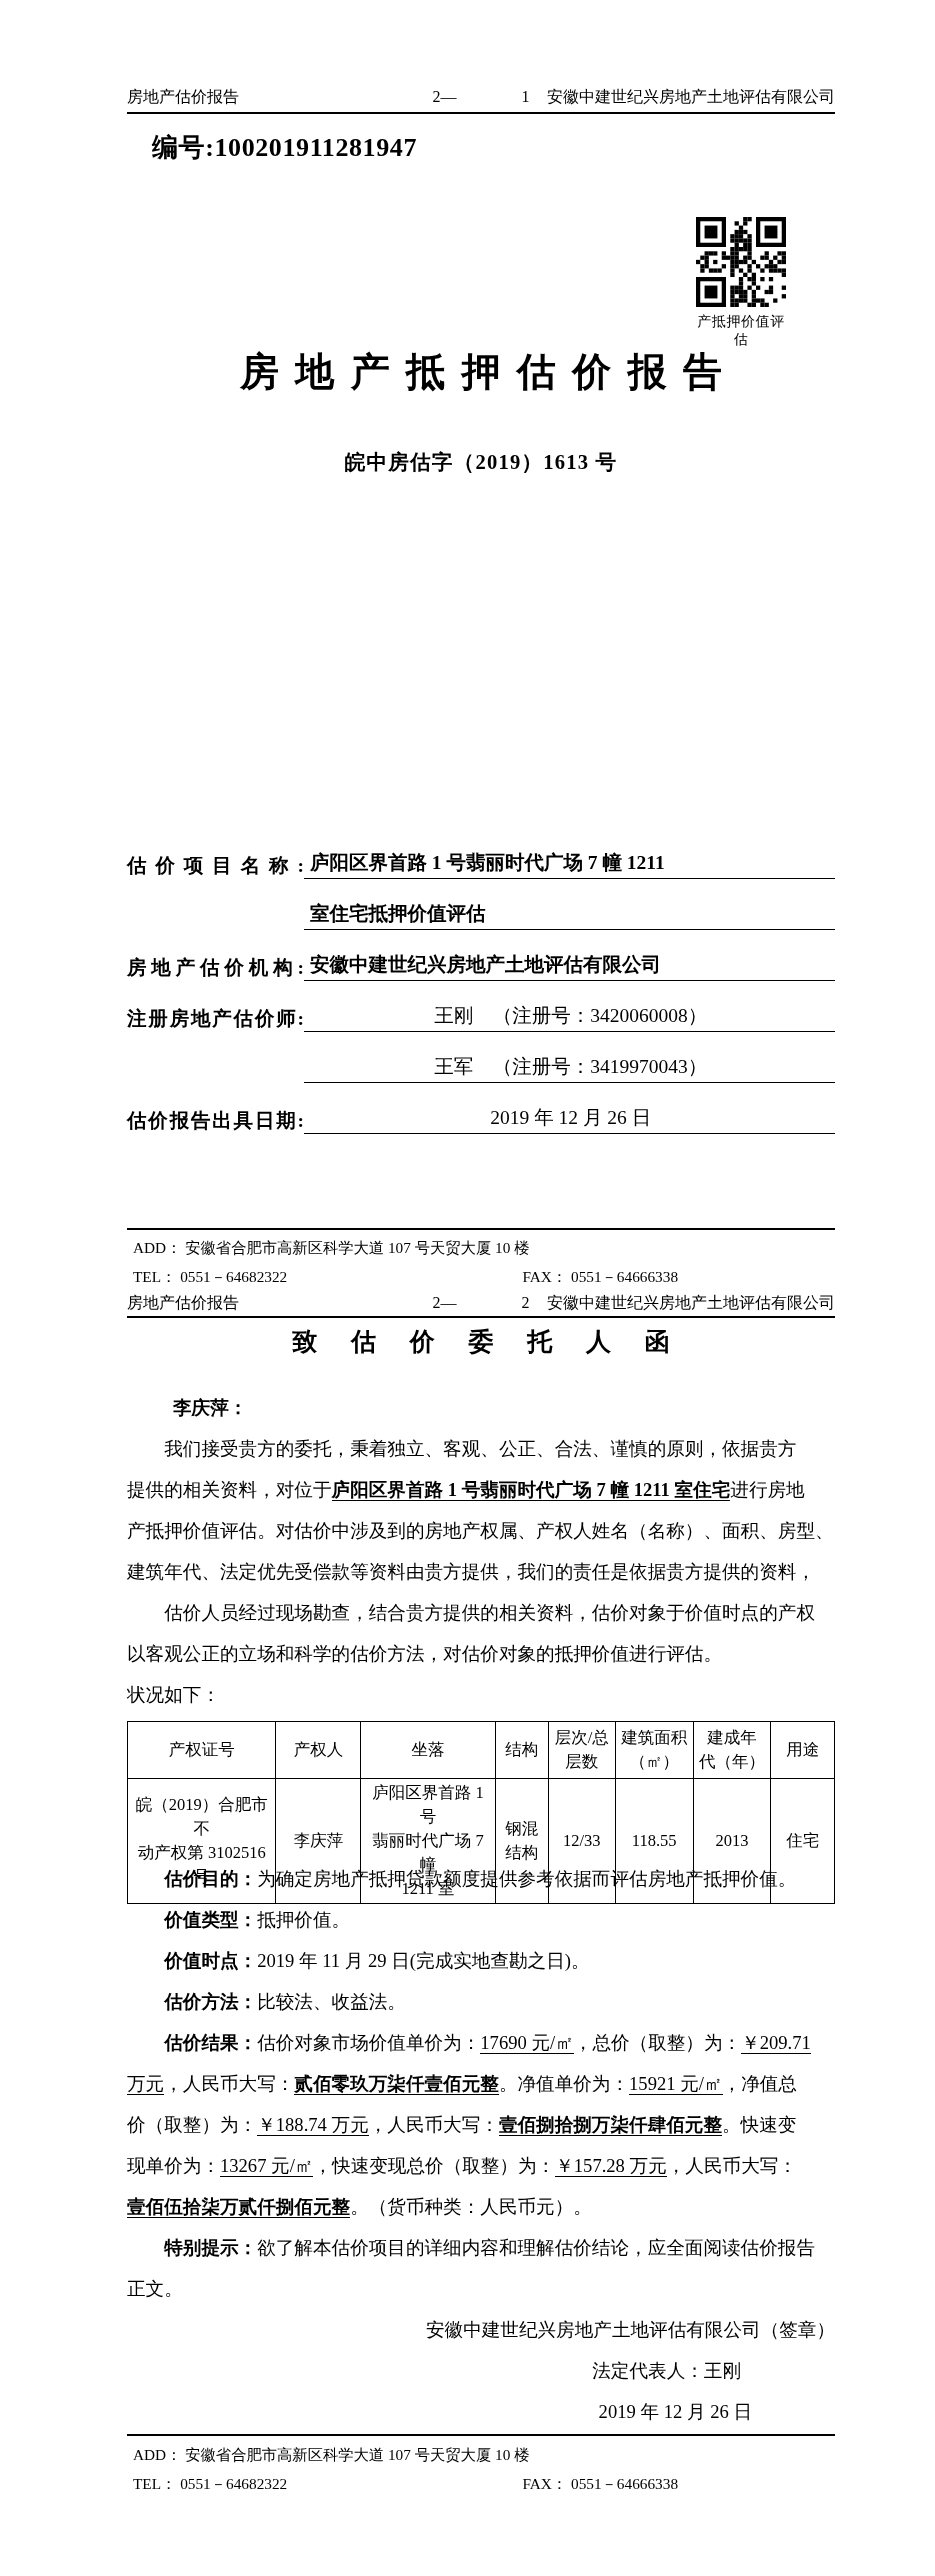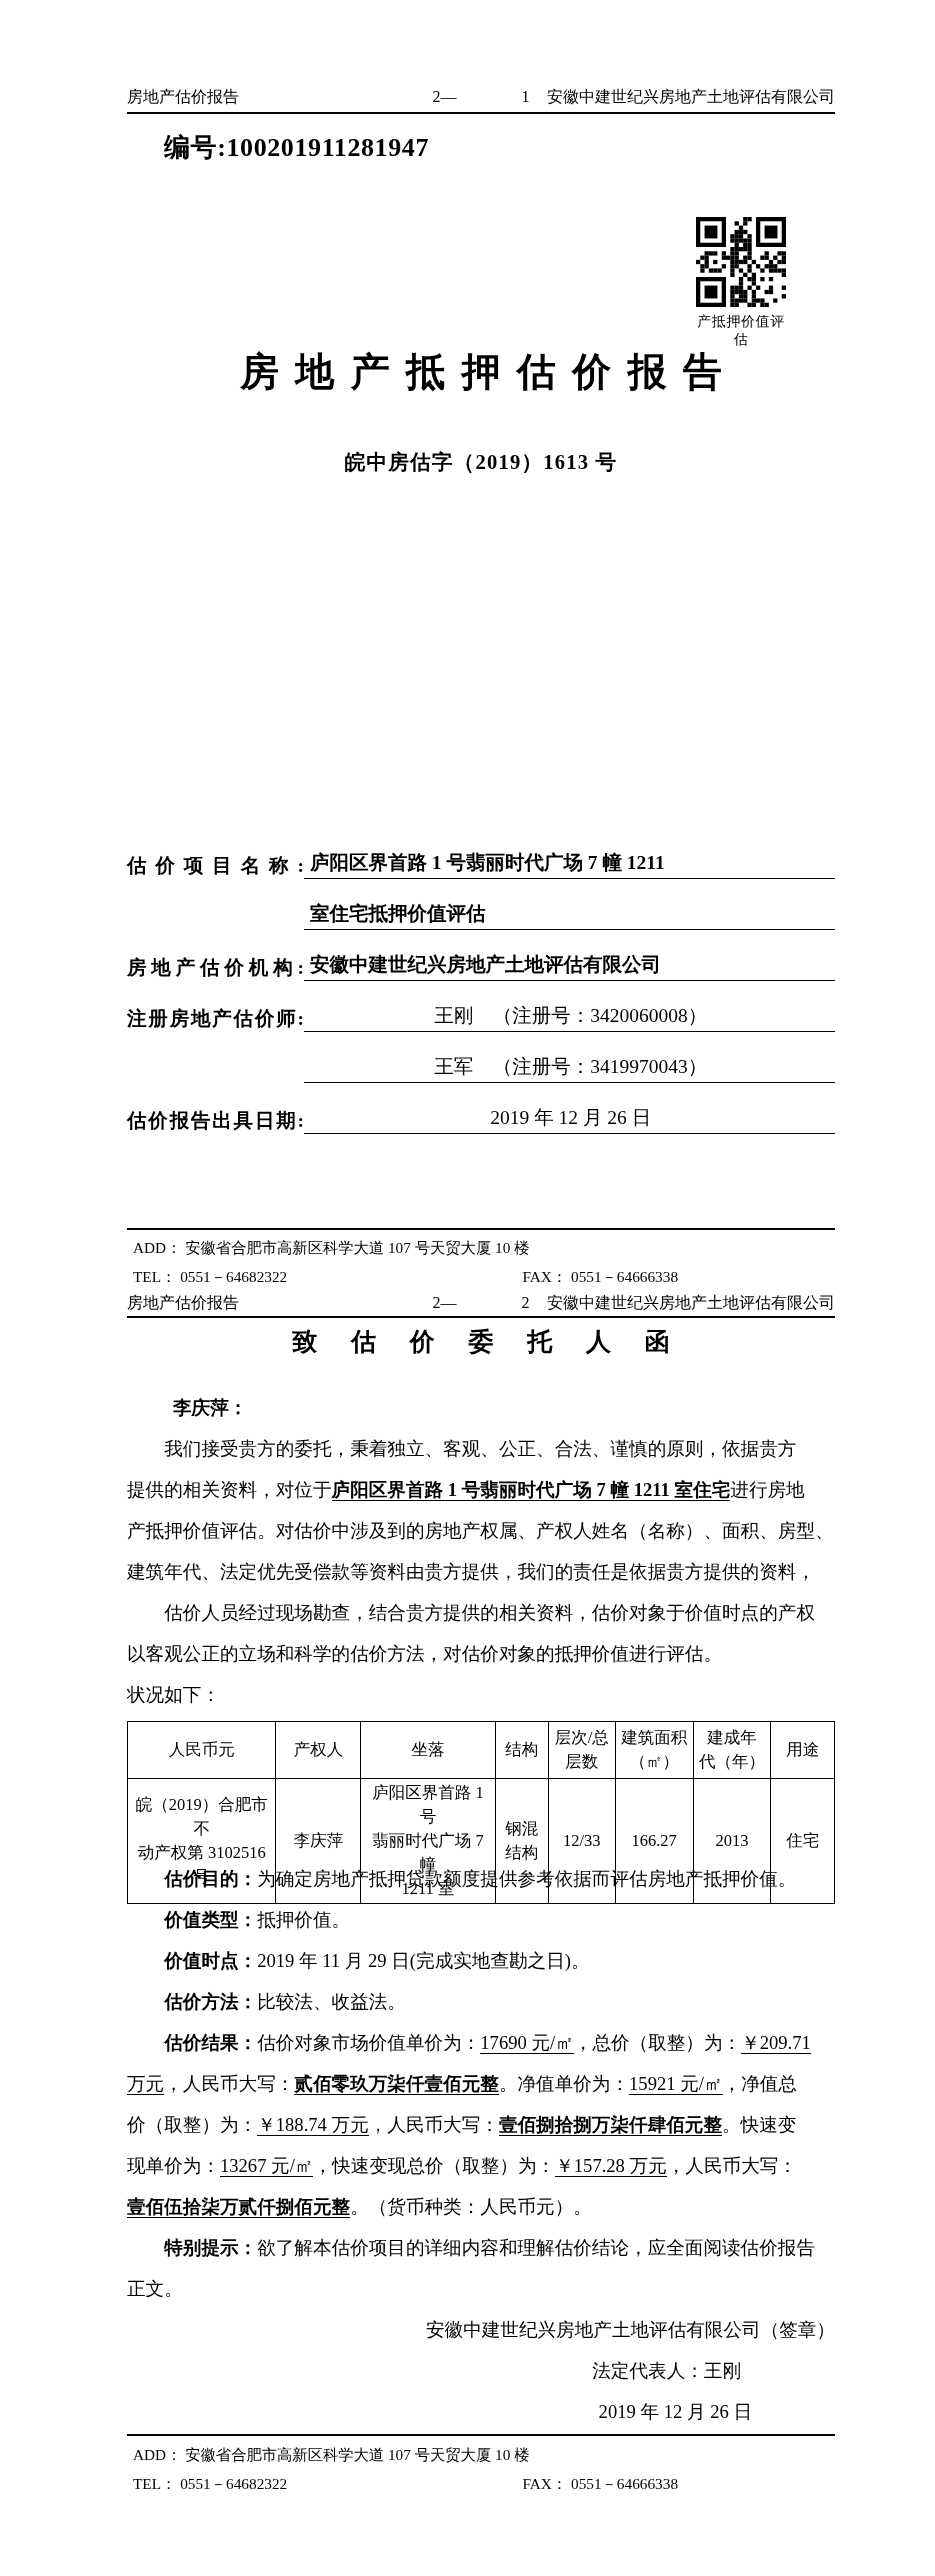--- a/index.html
+++ b/index.html
@@ -7,21 +7,21 @@
          font-family:"Liberation Serif","DejaVu Serif",serif;color:#000;overflow:hidden;}
   .abs{position:absolute;}
   
   .runhdr{left:127px;width:708px;display:flex;align-items:baseline;font-size:16px;}
   .runhdr .l{flex:1;text-align:left;}
   .runhdr .r{flex:1;text-align:right;}
   .runhdr .cgrp{display:flex;gap:65px;}
   .rule{left:127px;width:708px;height:2.4px;background:#000;}
   .rule.thin{height:1.8px;}
   
-  .serial{left:164px;top:130px;font-size:26px;font-weight:bold;letter-spacing:0.6px;text-align:center;}
+  .serial{left:152px;top:130px;font-size:26px;font-weight:bold;letter-spacing:0.6px;text-align:center;}
   .qr{left:696px;top:217px;width:90px;text-align:center;}
   .qr svg{width:90px;height:90px;display:block;}
   .qr-caption{font-size:14px;margin-top:5.9px;letter-spacing:0.6px;}
   .main-title{left:127px;width:708px;top:345px;text-align:center;font-size:39px;font-weight:bold;
               letter-spacing:0.42em;text-indent:0.42em;white-space:nowrap;}
   .subtitle{left:127px;width:708px;top:448px;text-align:center;font-size:20.6px;font-weight:bold;letter-spacing:1.2px;}
   .fields{left:127px;top:828px;width:708px;}
   .frow{display:flex;align-items:flex-end;height:51px;font-size:19.5px;}
   .flabel{width:177px;font-weight:bold;text-align:justify;text-align-last:justify;white-space:nowrap;}
   .fvalue{flex:1;border-bottom:1.8px solid #000;padding:0 3.5px 2.4px 5.9px;white-space:nowrap;}
@@ -273,21 +273,21 @@
         <col style="width:12%">
         <col style="width:19%">
         <col style="width:7.5%">
       <col style="width:9.5%">
         <col style="width:11%">
         <col style="width:11%">
         <col style="width:9%">
     </colgroup>
     <thead>
       <tr>
-        <th>人民币元</th>
+        <th>产权证号</th>
         <th>产权人</th>
         <th>坐落</th>
         <th>结构</th>
         <th>层次/总
 层数</th>
         <th>建筑面积
 （㎡）</th>
         <th>建成年
 代（年）</th>
         <th>用途</th>
@@ -297,21 +297,21 @@
       <tr>
         <td>皖（2019）合肥市不
 动产权第 3102516 号</td>
         <td>李庆萍</td>
         <td>庐阳区界首路 1 号
 翡丽时代广场 7 幢
 1211 室</td>
         <td>钢混
 结构</td>
         <td>12/33</td>
-        <td>166.27</td>
+        <td>118.55</td>
         <td>2013</td>
         <td>住宅</td>
       </tr>
     </tbody>
   </table>
 
   <div class="abs letter-body" style="top:1858px;">
     <div class="line"><span>　　</span><span class="b">估价目的：</span><span>为确定房地产抵押贷款额度提供参考依据而评估房地产抵押价值。</span></div>
     <div class="line"><span>　　</span><span class="b">价值类型：</span><span>抵押价值。</span></div>
     <div class="line"><span>　　</span><span class="b">价值时点：</span><span>2019 年 11 月 29 日(完成实地查勘之日)。</span></div>

